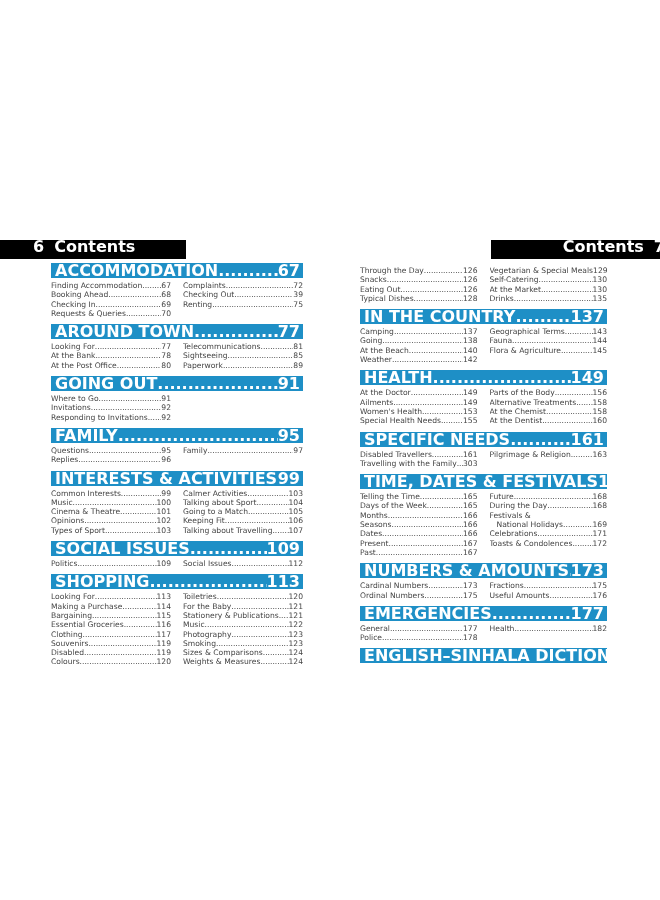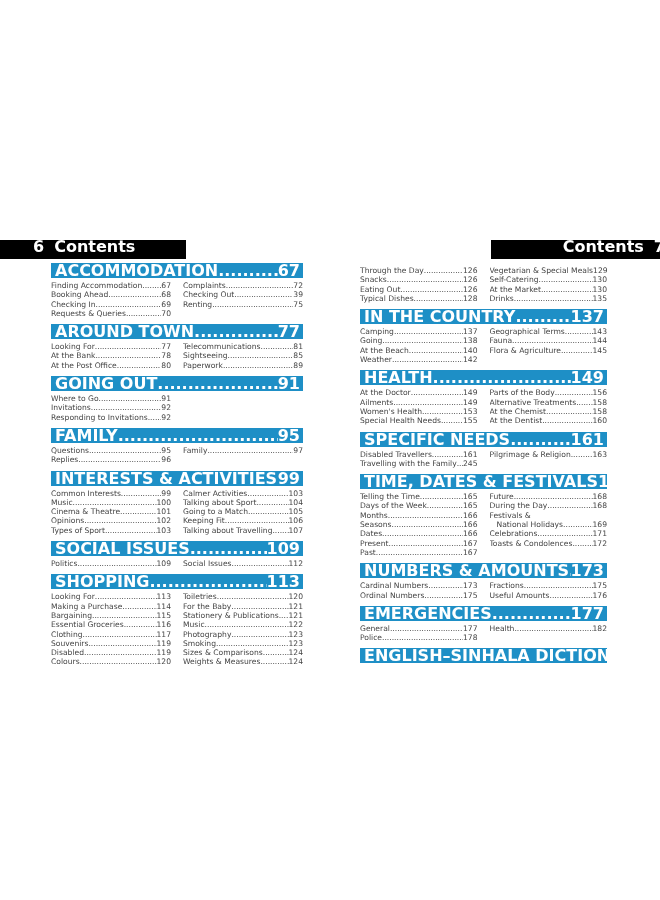--- a/index.html
+++ b/index.html
@@ -526,21 +526,21 @@
       <div class="items">
         <div class="sub a">
           <div class="it">
             <span class="t">Disabled Travellers</span>
             <span class="d"></span>
             <span class="p">161</span>
           </div>
           <div class="it">
             <span class="t">Travelling with the Family</span>
             <span class="d"></span>
-            <span class="p">245</span>
+            <span class="p">303</span>
           </div>
         </div>
         <div class="sub b">
           <div class="it">
             <span class="t">Pilgrimage &amp; Religion</span>
             <span class="d"></span>
             <span class="p">163</span>
           </div>
         </div>
       </div>

